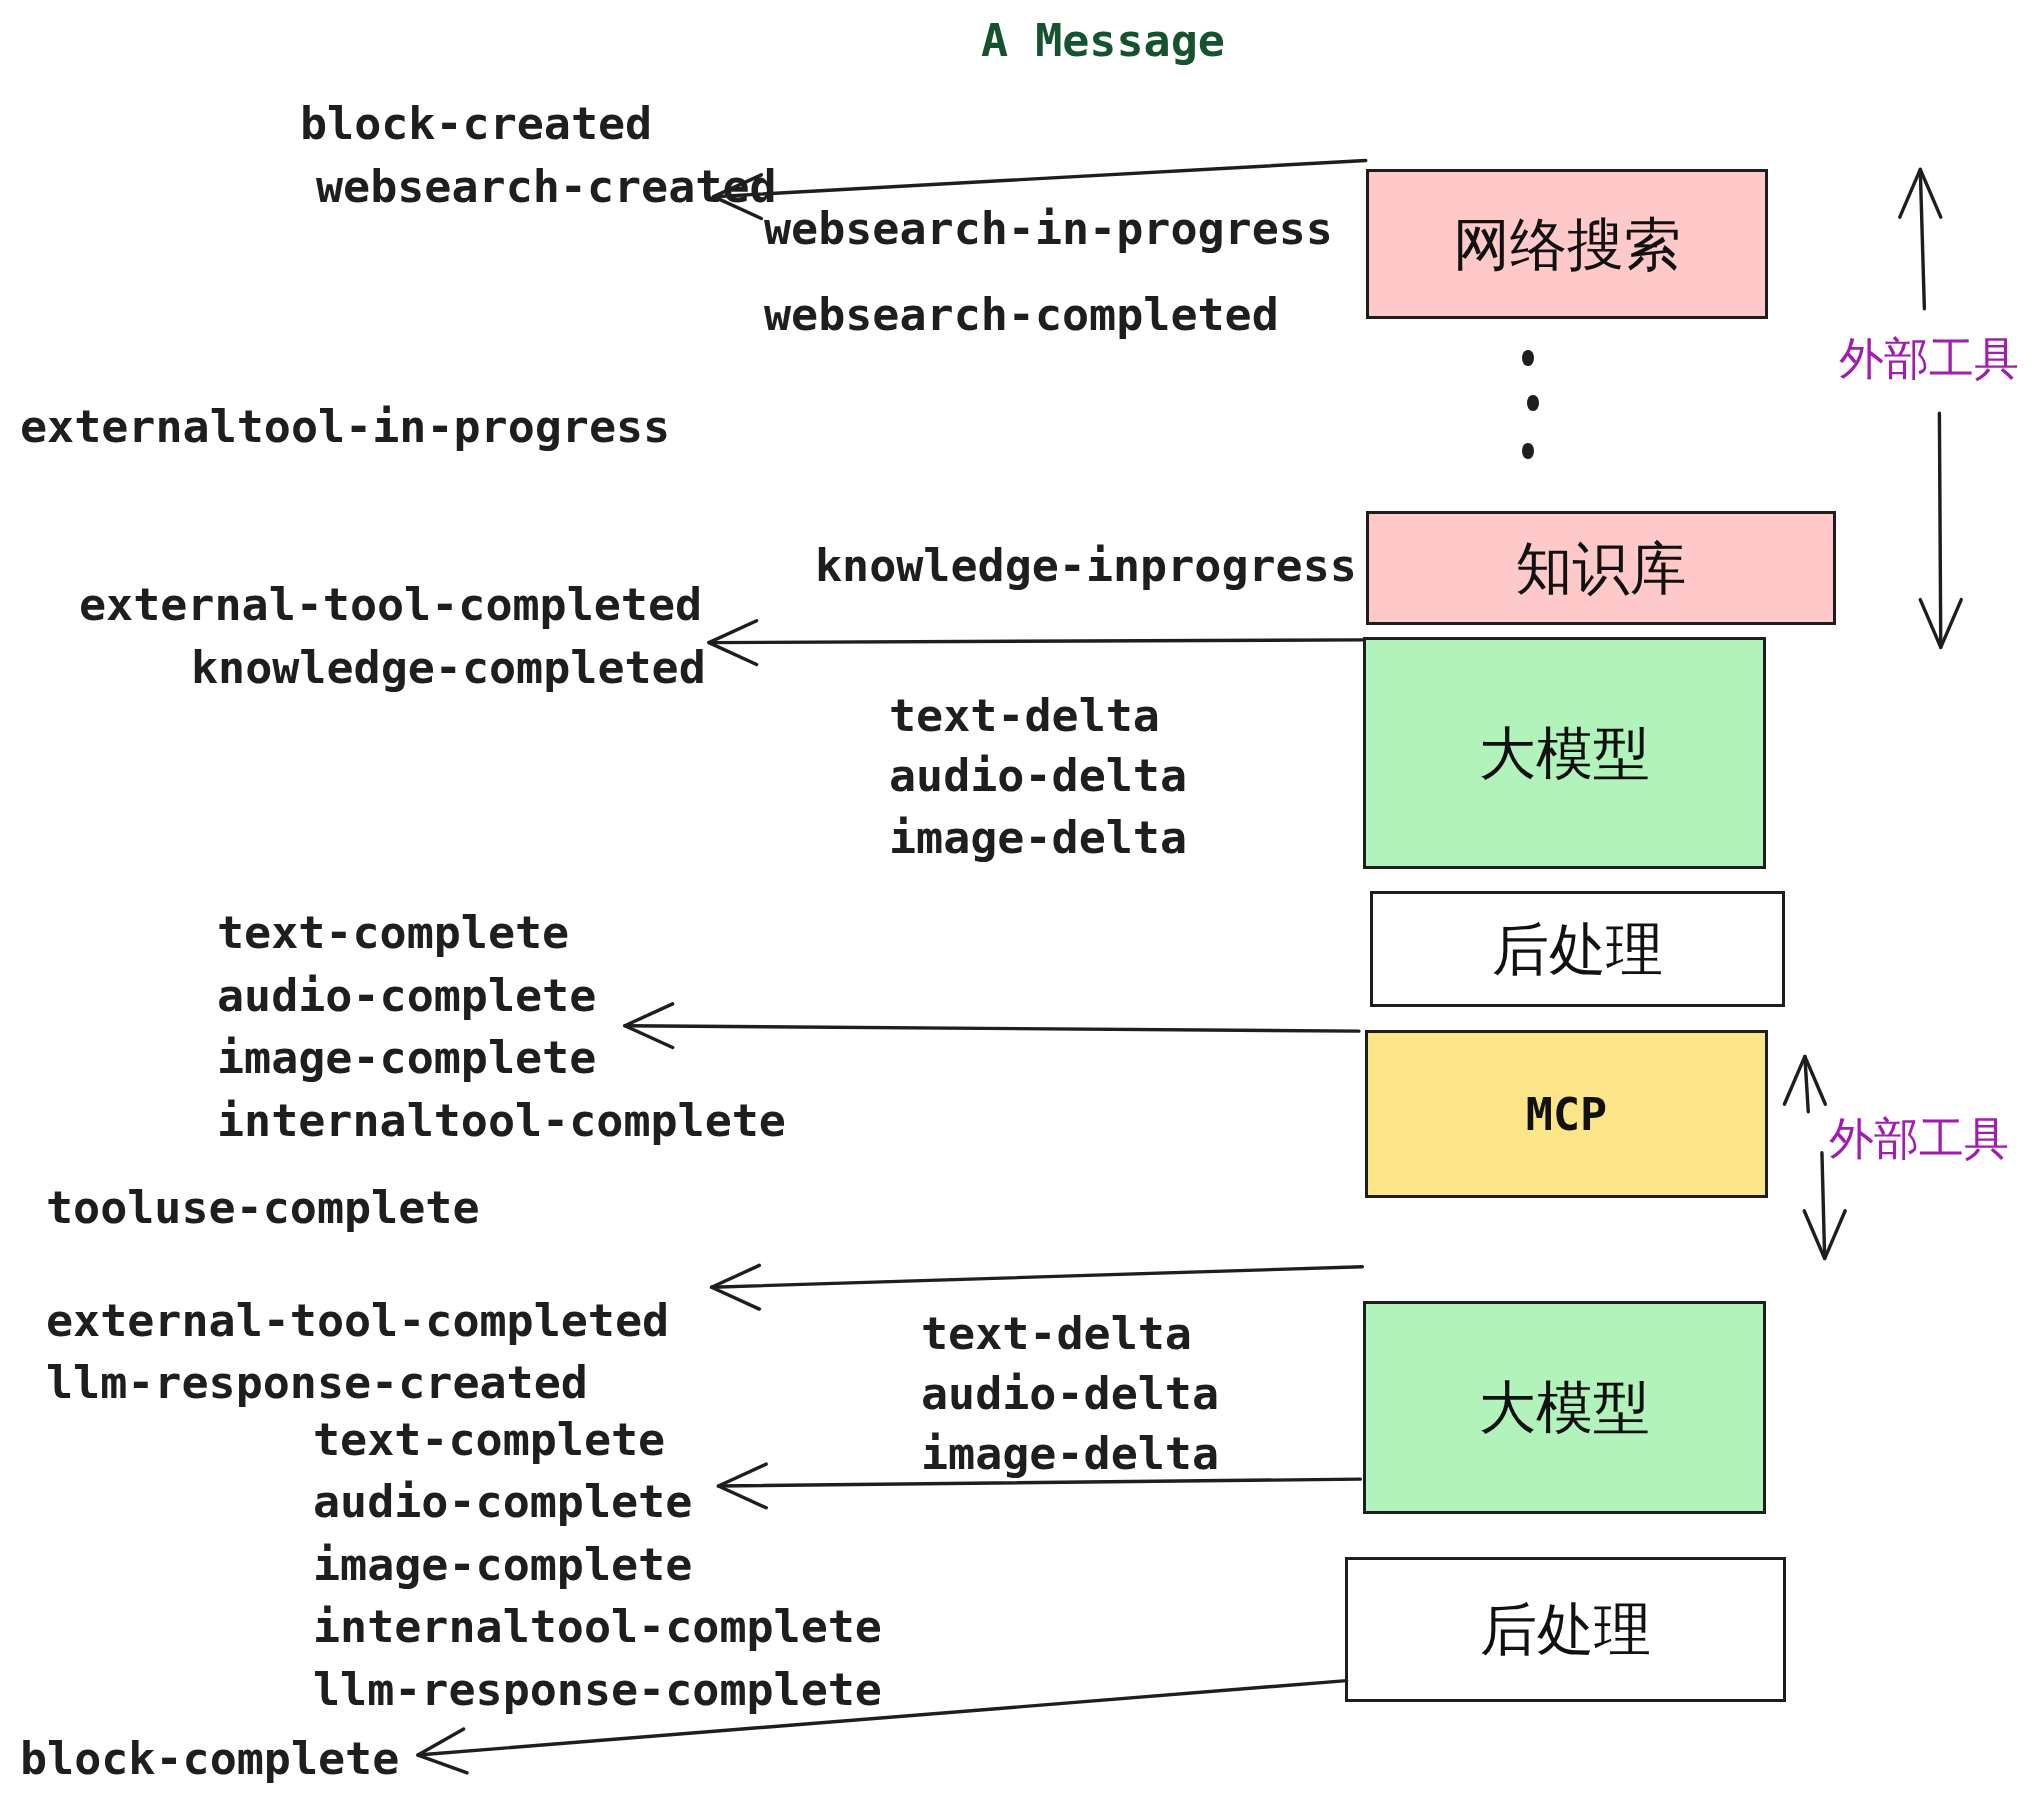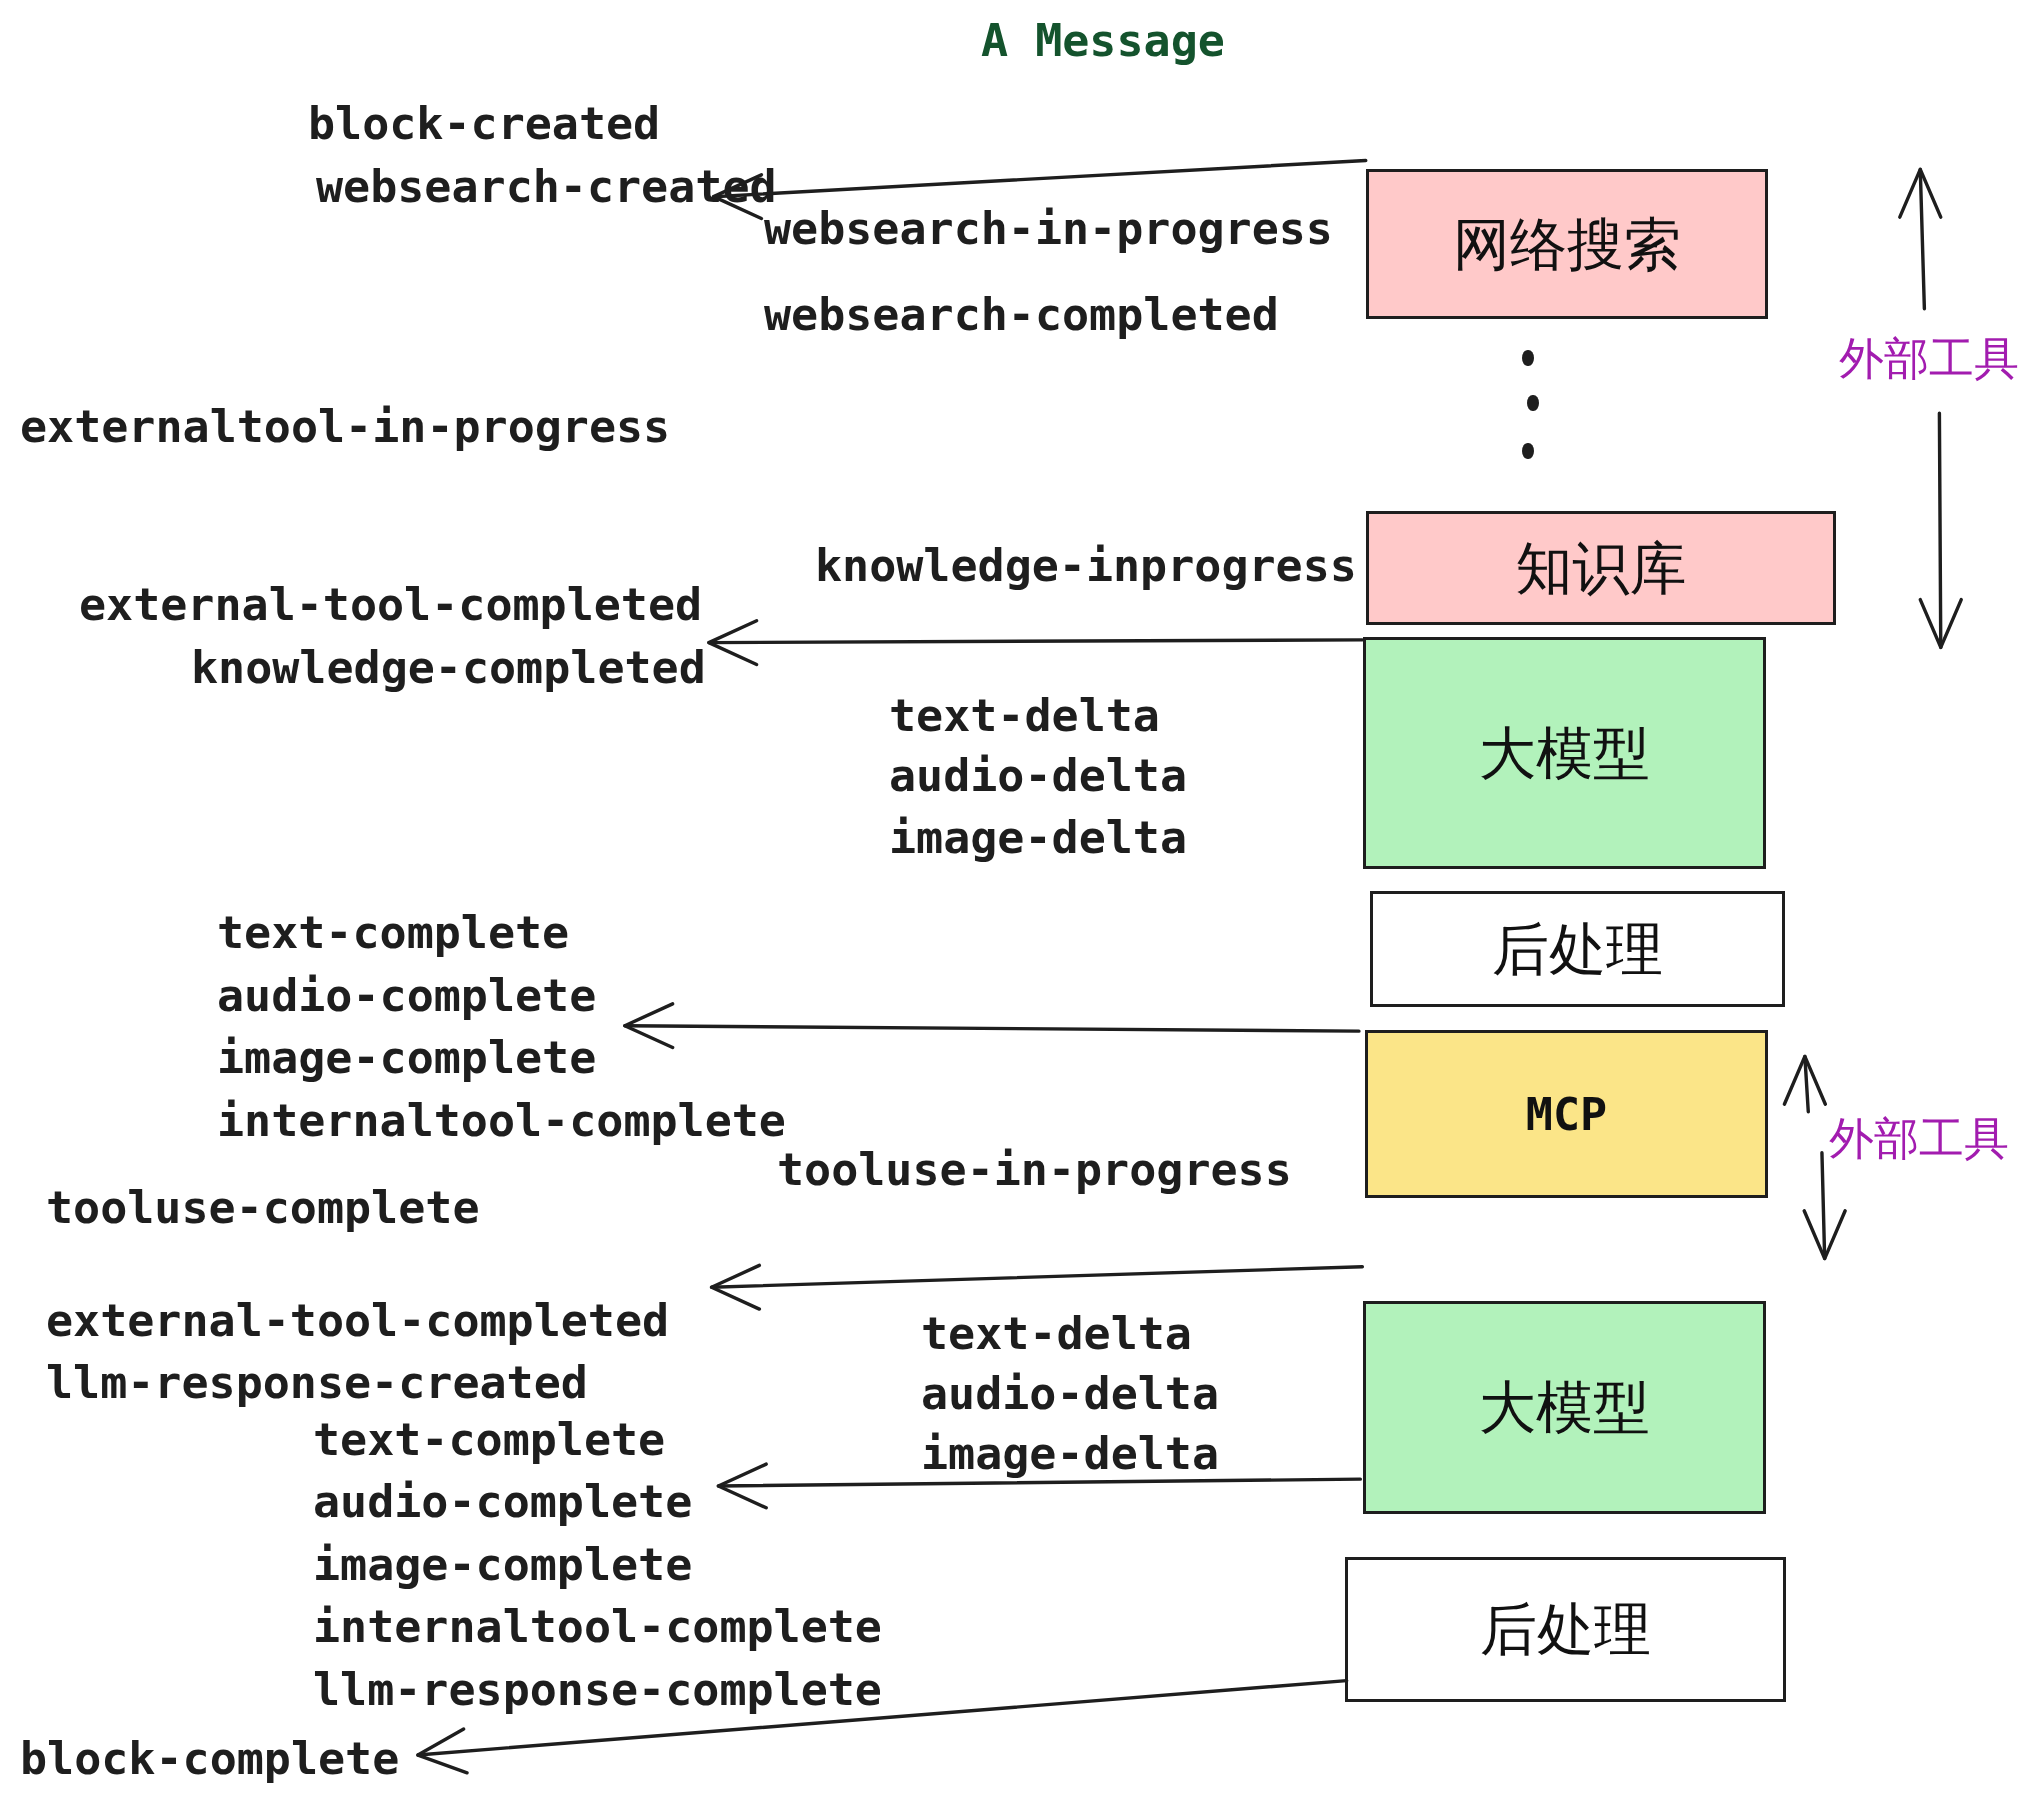--- a/index.html
+++ b/index.html
@@ -14,36 +14,35 @@
   svg.arrows{position:absolute;left:0;top:0;width:2035px;height:1796px;pointer-events:none;}
   svg.arrows line,svg.arrows polyline{stroke:#1e1e1e;stroke-width:5;fill:none;stroke-linecap:round;stroke-linejoin:round;}
 </style>
 </head>
 <body>
 
 <div class="canvas">
 
   <div class="title" style="left:981px;top:18px">A Message</div>
 
-  <div class="ev" style="left:308px;top:101px">block-created</div>
+  <div class="ev" style="left:300px;top:101px">block-created</div>
   <div class="ev" style="left:316px;top:164px">websearch-created</div>
   <div class="ev" style="left:764px;top:206px">websearch-in-progress</div>
   <div class="ev" style="left:764px;top:292px">websearch-completed</div>
   <div class="ev" style="left:20px;top:404px">externaltool-in-progress</div>
   <div class="ev" style="left:815px;top:543px">knowledge-inprogress</div>
   <div class="ev" style="left:79px;top:582px">external-tool-completed</div>
   <div class="ev" style="left:191px;top:645px">knowledge-completed</div>
   <div class="ev" style="left:889px;top:693px">text-delta</div>
   <div class="ev" style="left:889px;top:753px">audio-delta</div>
   <div class="ev" style="left:889px;top:815px">image-delta</div>
   <div class="ev" style="left:217px;top:910px">text-complete</div>
   <div class="ev" style="left:217px;top:973px">audio-complete</div>
   <div class="ev" style="left:217px;top:1035px">image-complete</div>
   <div class="ev" style="left:217px;top:1098px">internaltool-complete</div>
-  <div class="ev" style="left:777px;top:1147px">tooluse-in-progress</div>
   <div class="ev" style="left:46px;top:1185px">tooluse-complete</div>
   <div class="ev" style="left:46px;top:1298px">external-tool-completed</div>
   <div class="ev" style="left:46px;top:1360px">llm-response-created</div>
   <div class="ev" style="left:313px;top:1417px">text-complete</div>
   <div class="ev" style="left:921px;top:1311px">text-delta</div>
   <div class="ev" style="left:921px;top:1371px">audio-delta</div>
   <div class="ev" style="left:921px;top:1431px">image-delta</div>
   <div class="ev" style="left:313px;top:1479px">audio-complete</div>
   <div class="ev" style="left:313px;top:1542px">image-complete</div>
   <div class="ev" style="left:313px;top:1604px">internaltool-complete</div>

